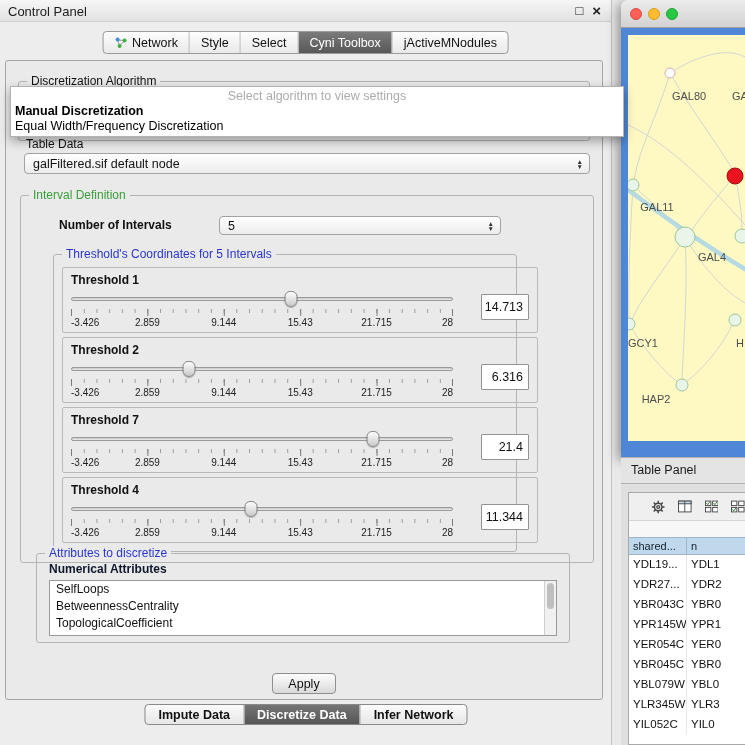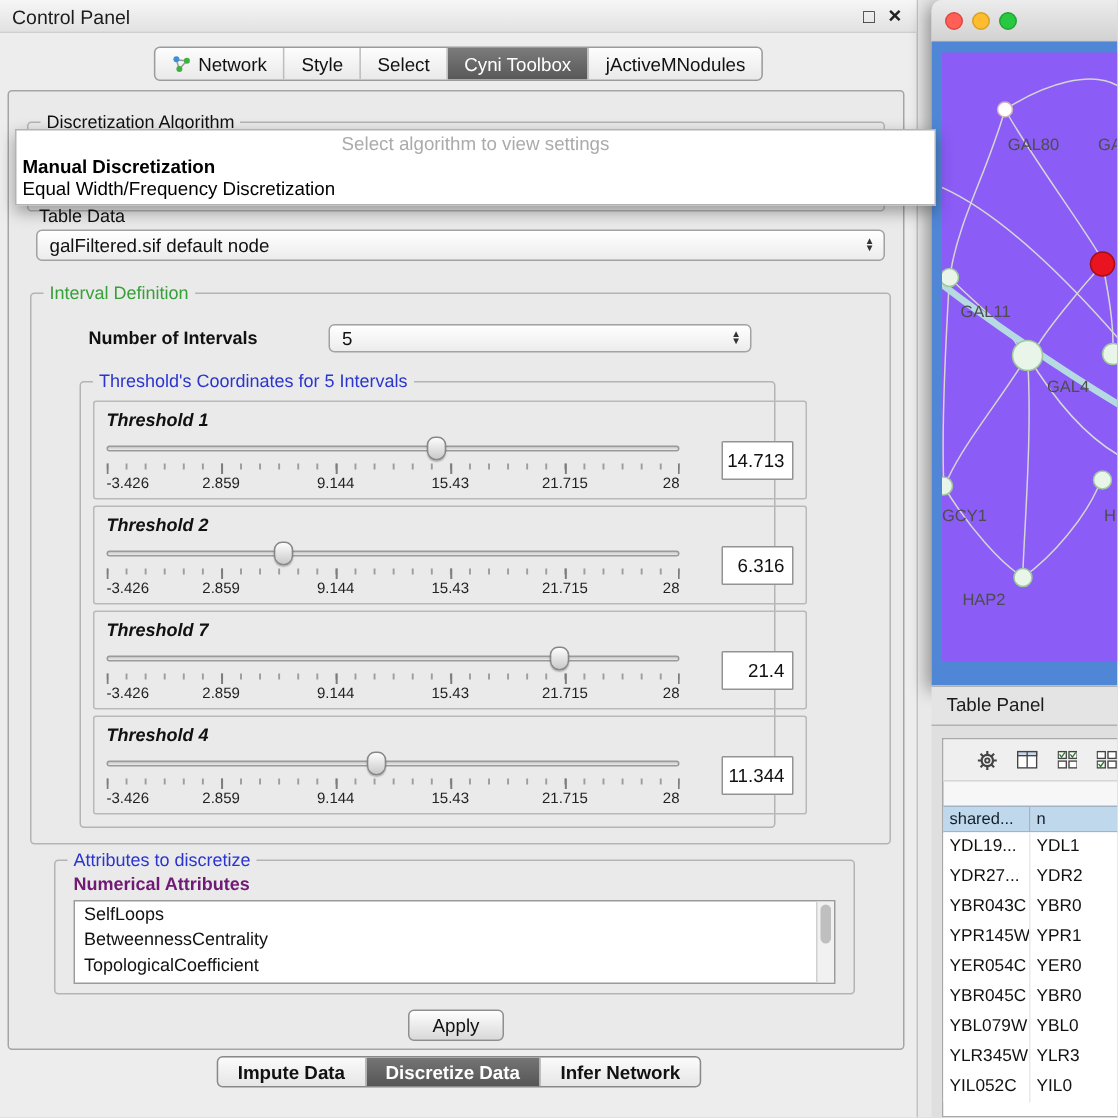--- a/index.html
+++ b/index.html
@@ -38,36 +38,36 @@
   .lbl-tabledata { position:absolute; left:20px; top:76px; font-size:12px; color:#111; }
   .table-combo { position:absolute; left:18px; top:92px; width:566px; height:21px; }
 
   .fs-interval { left:14px; top:134px; width:574px; height:368px; }
   .ni-label { position:absolute; left:38px; top:22px; font-size:12px; font-weight:bold; color:#111; }
   .ni-combo { position:absolute; left:198px; top:20px; width:282px; height:19px; }
 
   .fs-thr { left:32px; top:58px; width:464px; height:298px; }
   .thr { position:absolute; left:8px; width:476px; height:66px; border:1px solid #b9b9b9; border-radius:2px; padding:5px 8px; }
   .t0{top:12px}.t1{top:82px}.t2{top:152px}.t3{top:222px}
-  .thr-label { font-size:12px; font-weight:bold; color:#111;font-style:italic; }
+  .thr-label { font-size:12px; font-weight:bold; color:#111; }
   .thr-row { display:flex; justify-content:space-between; margin-top:3px; }
   .slider { position:relative; width:382px; height:40px; }
   .track { position:absolute; left:0; right:0; top:7px; height:4px; background:linear-gradient(#c6c6c6,#ebebeb); border:1px solid #9a9a9a; border-radius:2px; }
   .thumb { position:absolute; top:1px; width:13px; height:16px; transform:translateX(-50%); background:linear-gradient(#fdfdfd,#c9c9c9); border:1px solid #878787; border-radius:6px 6px 7px 7px; box-shadow:0 1px 1px rgba(0,0,0,.25); }
   .ticks { position:absolute; left:0; right:0; top:19px; height:7px;
     background:
       linear-gradient(90deg,#7d7d7d 1px,transparent 1px) 0 0/20% 7px repeat-x,
       linear-gradient(90deg,#9d9d9d 1px,transparent 1px) 0 0/calc(100%/30) 4px repeat-x; }
   .ticks::after { content:""; position:absolute; right:0; top:0; width:1px; height:7px; background:#7d7d7d; }
   .scale { position:absolute; left:0; right:0; top:27px; height:12px; }
   .scale span { position:absolute; top:0; font-size:10px; color:#222; transform:translateX(-50%); white-space:nowrap; }
   .thr-value { width:48px; height:26px; margin-top:4px; border:1px solid #939393; background:#fff; font-size:12.5px; text-align:right; padding-right:5px; color:#111; border-radius:1px; }
 
-  .fs-attrs { left:30px; top:512px; width:534px; height:90px; }
-  .attrs-title { position:absolute; left:12px; top:8px; font-size:12px; font-weight:bold; color:#701a75; }
+  .fs-attrs { left:30px; top:492px; width:534px; height:90px; }
+  .attrs-title { position:absolute; left:12px; top:8px; font-size:12px; font-weight:bold; color:#0f172a; }
   .listbox { position:absolute; left:12px; top:26px; width:508px; height:56px; background:#fff; border:1px solid #9a9a9a; overflow:hidden; }
   .listbox .li { font-size:12px; color:#111; padding:1px 0 1px 6px; line-height:15px; }
   .sb { position:absolute; top:0; right:0; bottom:0; width:12px; background:#f1f1f1; border-left:1px solid #d0d0d0; }
   .sb-thumb { position:absolute; top:2px; left:2px; width:7px; height:26px; border-radius:4px; background:#bfbfbf; }
 
   .apply { position:absolute; left:50%; transform:translateX(-50%); top:612px; width:64px; height:21px; border:1px solid #8f8f8f; border-radius:4px; background:linear-gradient(#fefefe,#d9d9d9); font-size:12.5px; color:#111; }
 
   .bottom-tabs { position:absolute; top:704px; left:306px; transform:translateX(-50%); display:flex; height:21px; border:1px solid #898989; border-radius:4px; overflow:hidden; background:linear-gradient(#fbfbfb,#e6e6e6); white-space:nowrap; }
   .bottom-tabs .seg { padding:0 13px; font-size:12.5px; font-weight:bold; color:#111; line-height:20px; border-left:1px solid #a9a9a9; }
   .bottom-tabs .seg:first-child { border-left:none; }
@@ -80,21 +80,21 @@
   .pop-item.bold { font-weight:bold; }
 
   
   .netwin { position:absolute; left:621px; top:0; width:124px; height:457px; border-top-left-radius:7px; box-shadow:-3px 3px 12px rgba(0,0,0,.4); }
   .nw-titlebar { position:absolute; top:0; left:0; right:0; height:28px; background:linear-gradient(#ececec,#d2d2d2); border-top-left-radius:7px; border-bottom:1px solid #9f9f9f; display:flex; align-items:center; gap:6px; padding-left:9px; }
   .light { width:12px; height:12px; border-radius:50%; }
   .light.red    { background:#ff5f57; border:1px solid #dd4840; }
   .light.yellow { background:#febc2e; border:1px solid #d9a022; }
   .light.green  { background:#28c840; border:1px solid #23a433; }
   .nw-body { position:absolute; top:28px; left:0; right:0; bottom:0; background:#4f86d6; }
-  .nw-canvas { position:absolute; left:7px; top:7px; right:0; bottom:16px; background:#8b5cf6; overflow:hidden; }
+  .nw-canvas { position:absolute; left:7px; top:7px; right:0; bottom:16px; background:#fef9c3; overflow:hidden; }
 
   
   .tp-header { position:absolute; left:621px; top:457px; width:124px; height:27px; background:#e4e4e4; border-top:1px solid #b2b2b2; border-bottom:1px solid #b2b2b2; font-size:12.5px; color:#1a1a1a; line-height:25px; padding-left:10px; }
   .tp-body { position:absolute; left:621px; top:484px; width:124px; height:261px; background:#dfdfdf; }
   .tp-inner { position:absolute; left:7px; top:8px; right:0; bottom:0; background:#f7f7f7; border:1px solid #a8a8a8; border-right:none; display:flex; flex-direction:column; }
   .tp-toolbar { height:28px; display:flex; align-items:center; gap:13px; padding-left:22px; background:#efefef; border-bottom:1px solid #d6d6d6; color:#3a3a3a; flex:0 0 auto; overflow:hidden; }
   .tp-gap { height:16px; flex:0 0 auto; }
   .tp-hrow { display:flex; height:18px; border-top:1px solid #9fb4c6; border-bottom:1px solid #9fb4c6; flex:0 0 auto; }
   .hcell { background:#bfd8ec; font-size:11px; color:#13202c; line-height:16px; padding-left:4px; overflow:hidden; white-space:nowrap; }
   .hcell.c1 { width:58px; border-right:1px solid #9fb4c6; }

